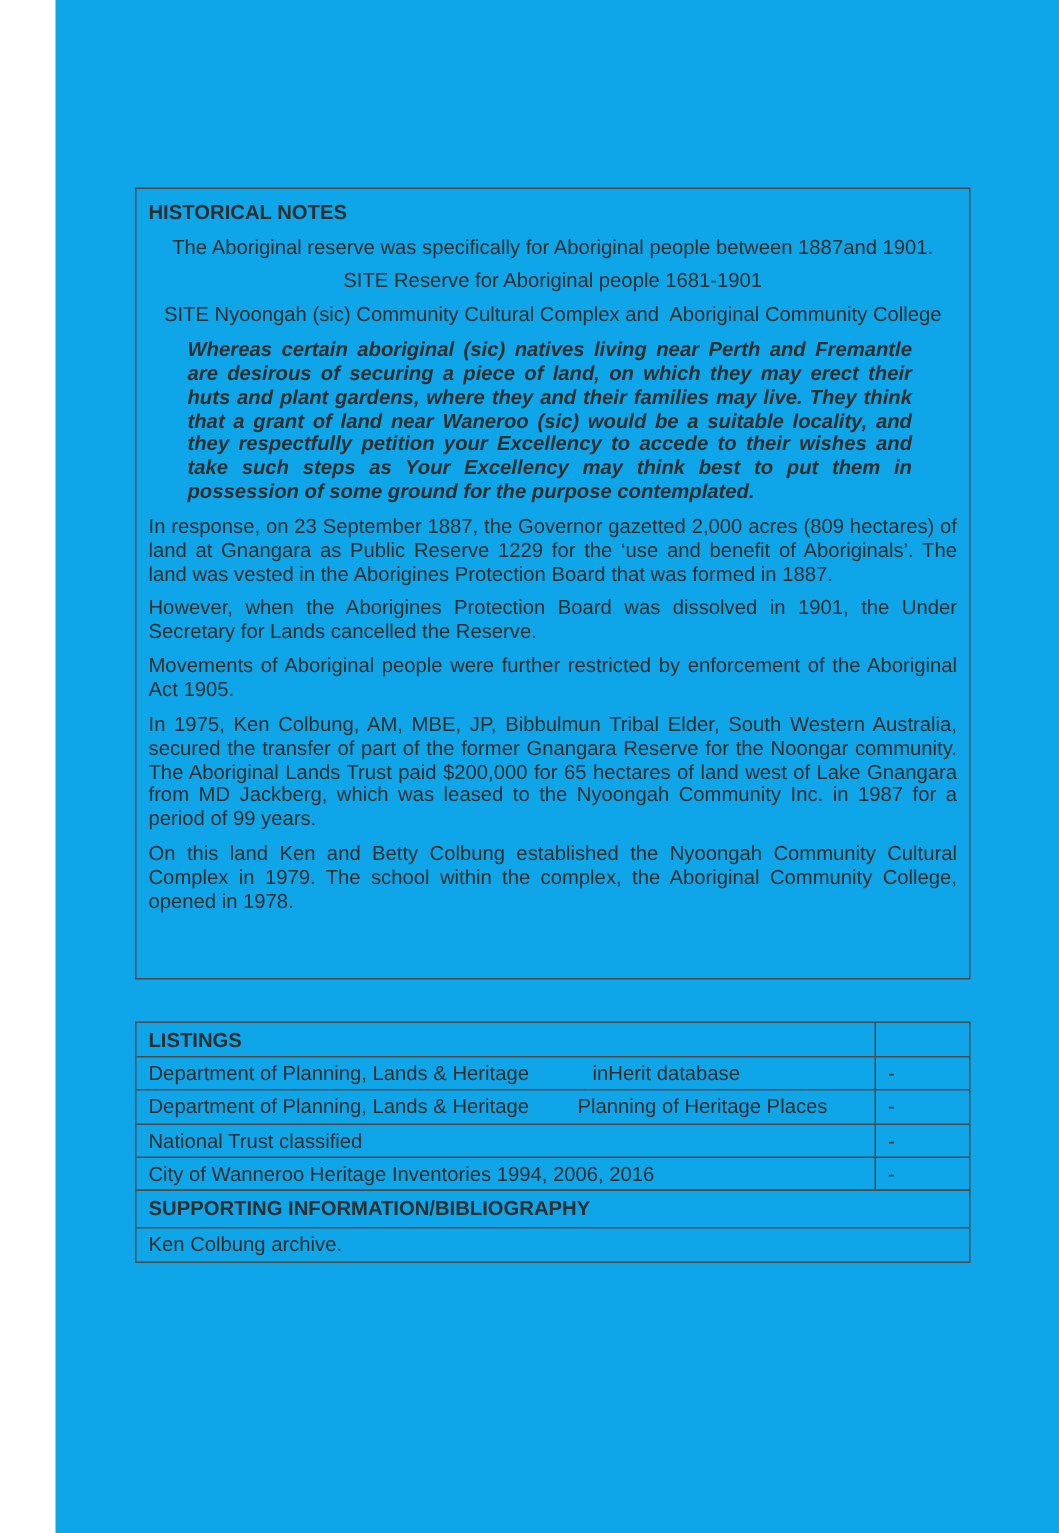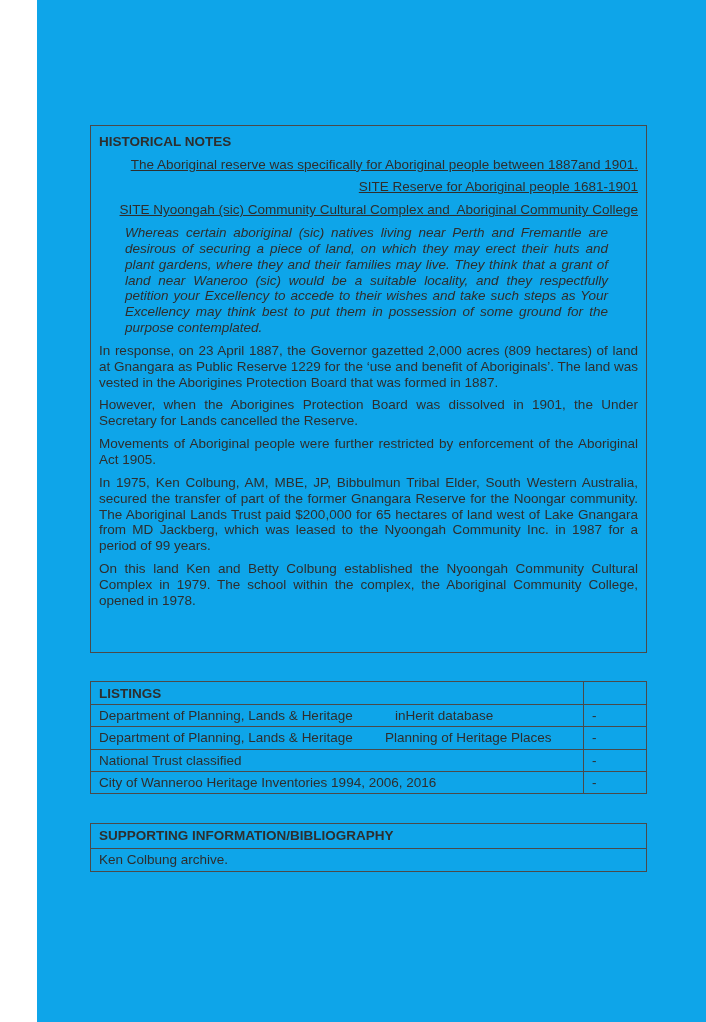--- a/index.html
+++ b/index.html
@@ -18,26 +18,27 @@
     width: 557px; height: 528px;
     border: 1.4px solid #4a4a4a;
     padding: 8px 8px 6px 8px;
     font-size: 13.5px;
     line-height: 15.9px;
     overflow: hidden;
   }
   .sec-title { font-weight: bold; font-size: 13.5px; text-align: left; }
   .notes-box p { margin-top: 6.8px; }
   .para  { text-align: justify; }
-  .single { text-align: right; white-space: pre-wrap; text-decoration: underline; }
+  .single { text-align: center; white-space: pre-wrap; }
   .quote {
     font-style: italic;
     text-align: justify;
     margin-left: 26px;
     margin-right: 30px;
+    font-weight: bold;
   }
 
   
   .tbl {
     position: absolute;
     left: 53px;
     width: 557px;
     border: 1.4px solid #4a4a4a;
     font-size: 13.5px;
   }
@@ -62,35 +63,35 @@
     width: 63px;
     align-self: stretch;
     display: flex;
     align-items: center;
     padding-left: 8px;
     border-left: 1.4px solid #4a4a4a;
   }
   .listings { top: 681px; }
   .listings .row:nth-of-type(2) .org { display: inline-block; min-width: 296px; }
   .listings .row:nth-of-type(3) .org { display: inline-block; min-width: 286px; }
-  .supporting { top: 823px; }
+  .supporting { top: 793px; }
   .supporting .row { height: 23.5px; }
 </style>
 </head>
 <body>
 
 <div class="page">
 
   <section class="notes-box">
     <div class="sec-title">HISTORICAL NOTES</div>
     <p class="single">The Aboriginal reserve was specifically for Aboriginal people between 1887and 1901.</p>
     <p class="single">SITE Reserve for Aboriginal people 1681-1901</p>
     <p class="single">SITE Nyoongah (sic) Community Cultural Complex and  Aboriginal Community College</p>
     <p class="quote">Whereas certain aboriginal (sic) natives living near Perth and Fremantle are desirous of securing a piece of land, on which they may erect their huts and plant gardens, where they and their families may live. They think that a grant of land near Waneroo (sic) would be a suitable locality, and they respectfully petition your Excellency to accede to their wishes and take such steps as Your Excellency may think best to put them in possession of some ground for the purpose contemplated.</p>
-    <p class="para">In response, on 23 April 1887, the Governor gazetted 2,000 acres (809 hectares) of land at Gnangara as Public Reserve 1229 for the ‘use and benefit of Aboriginals’. The land was vested in the Aborigines Protection Board that was formed in 1887.</p>
+    <p class="para">In response, on 23 September 1887, the Governor gazetted 2,000 acres (809 hectares) of land at Gnangara as Public Reserve 1229 for the ‘use and benefit of Aboriginals’. The land was vested in the Aborigines Protection Board that was formed in 1887.</p>
     <p class="para">However, when the Aborigines Protection Board was dissolved in 1901, the Under Secretary for Lands cancelled the Reserve.</p>
     <p class="para">Movements of Aboriginal people were further restricted by enforcement of the Aboriginal Act 1905.</p>
     <p class="para">In 1975, Ken Colbung, AM, MBE, JP, Bibbulmun Tribal Elder, South Western Australia, secured the transfer of part of the former Gnangara Reserve for the Noongar community. The Aboriginal Lands Trust paid $200,000 for 65 hectares of land west of Lake Gnangara from MD Jackberg, which was leased to the Nyoongah Community Inc. in 1987 for a period of 99 years.</p>
     <p class="para">On this land Ken and Betty Colbung established the Nyoongah Community Cultural Complex in 1979. The school within the complex, the Aboriginal Community College, opened in 1978.</p>
   </section>
 
   <section class="tbl listings">
     <div class="row">
       <div class="cell-main sec-title">LISTINGS</div>
       <div class="cell-val"></div>

